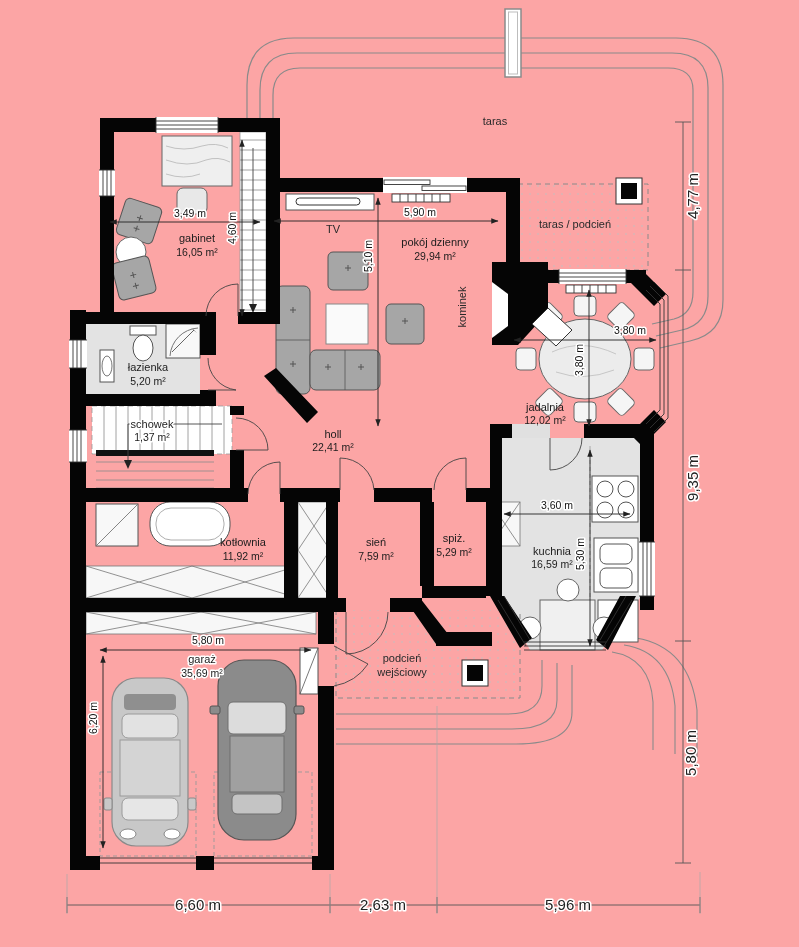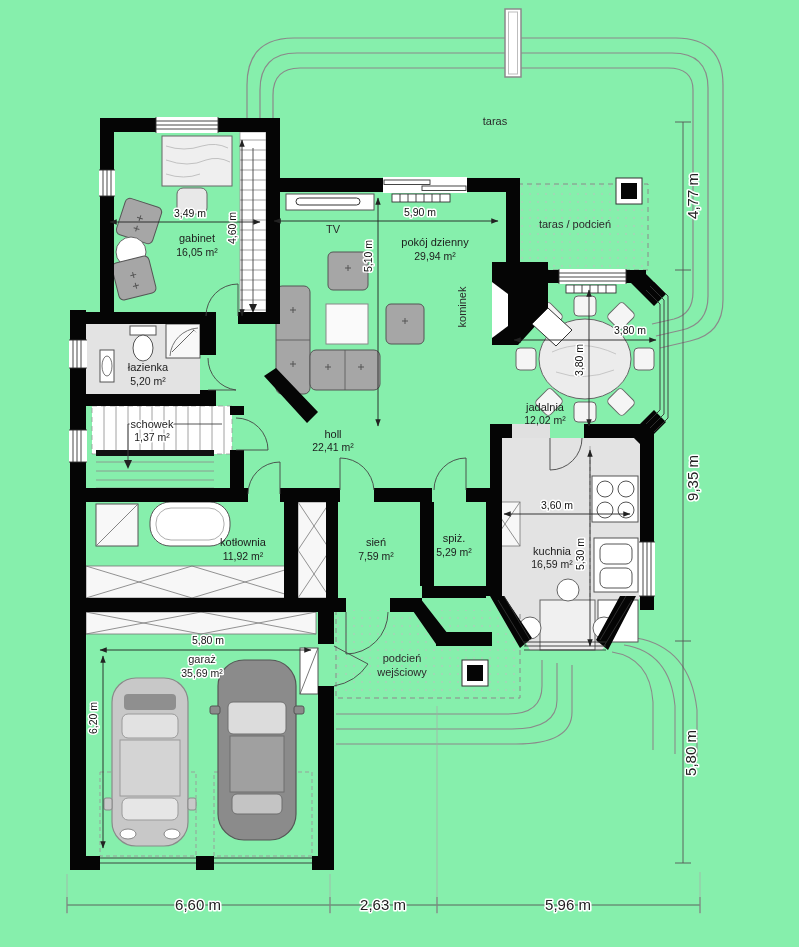--- a/index.html
+++ b/index.html
@@ -1,16 +1,16 @@
 <!DOCTYPE html>
 <html><head>
 <meta charset="utf-8">
 <style>
   html,body{margin:0;padding:0;background:#fff;}
-  .page{position:relative;width:799px;height:947px;background:#86efac;overflow:hidden;
+  .page{position:relative;width:799px;height:947px;background:#fca5a5;overflow:hidden;
         font-family:"Liberation Sans","DejaVu Sans",sans-serif;}
   svg{position:absolute;left:0;top:0;}
   text{font-family:"Liberation Sans","DejaVu Sans",sans-serif;fill:#1c1c1c;}
   .t-room{font-size:11px;}
   .t-area{font-size:10.5px;}
   .t-dim{font-size:10.5px;fill:#111;}
   .t-dimL{font-size:15px;fill:#222;}
   .t-zone{font-size:11px;fill:#2a2a2a;}
   .halo{paint-order:stroke;stroke:#ffffff;stroke-width:3px;stroke-linejoin:round;}
 </style>

